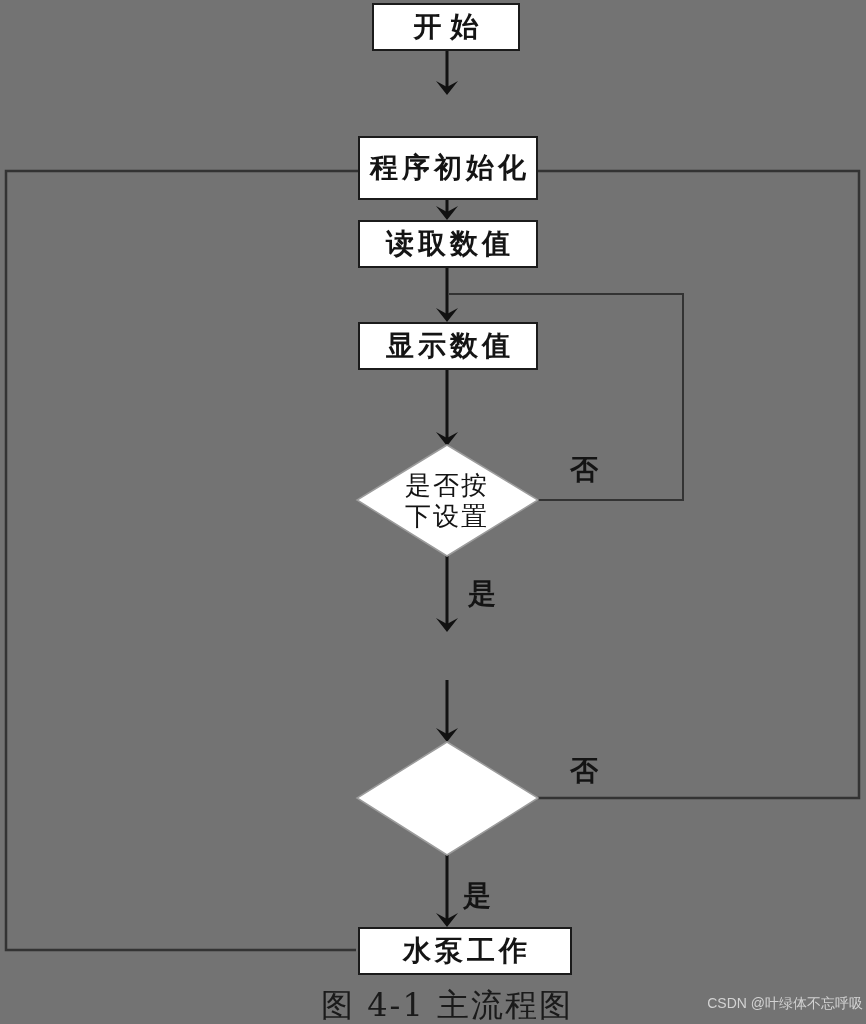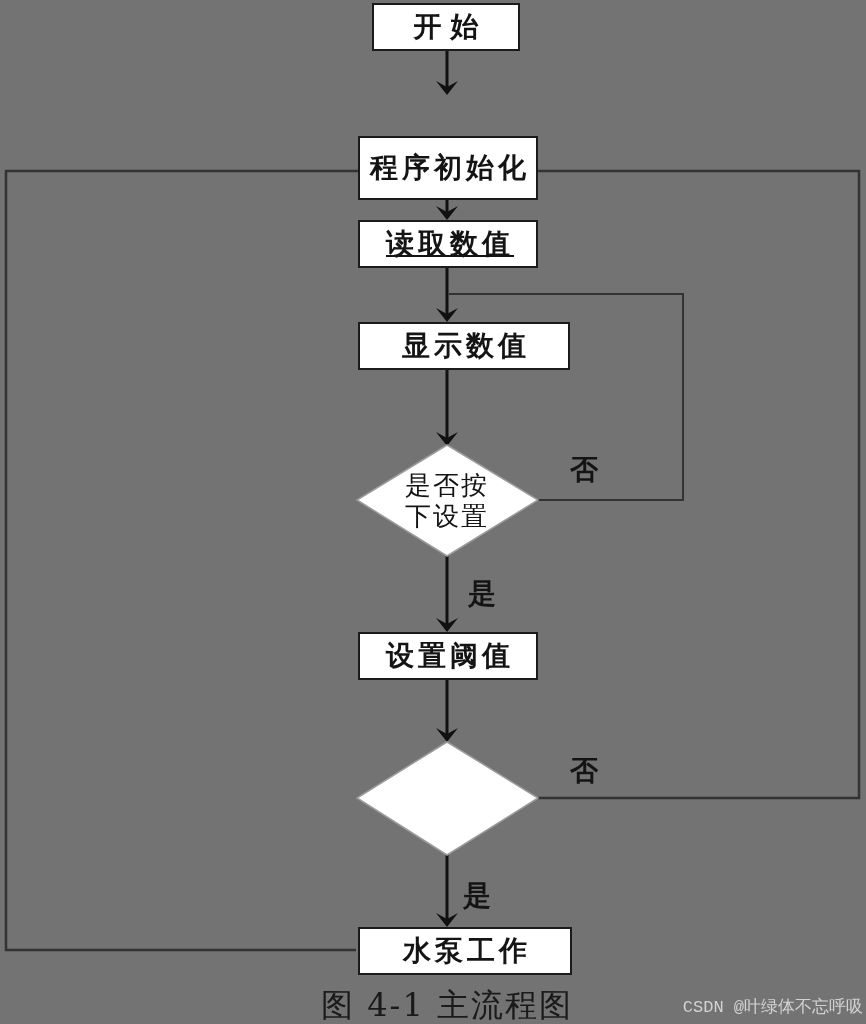--- a/index.html
+++ b/index.html
@@ -63,23 +63,23 @@
     font-size: 32px;
     font-weight: 400;
     color: #1a1a1a;
     letter-spacing: 2px;
     z-index: 3;
   }
   .watermark {
     position: absolute;
     right: 3px;
     top: 995px;
-    font-size: 17px;
+    font-size: 14px;
     color: #d2d2d2;
-    font-family: Liberation Mono, monospace;
+    font-family: Liberation Sans, sans-serif;
     z-index: 3;
     white-space: nowrap;
   }
 </style>
 </head>
 <body>
 
 <div class="stage">
 
   <svg class="lines-layer" width="866" height="1024" viewBox="0 0 866 1024">
@@ -112,23 +112,22 @@
       <line x1="436" y1="162" x2="458" y2="180"></line>
       <line x1="436" y1="180" x2="458" y2="162"></line>
     </g>
 
     <polygon points="447,445 538,500 447,556 357,500" fill="#ffffff" stroke="#9c9c9c" stroke-width="1.5"></polygon>
     <polygon points="447,742 538,798 447,855 357,798" fill="#ffffff" stroke="#9c9c9c" stroke-width="1.5"></polygon>
   </svg>
 
   <div class="node node--start" style="left:372px; top:3px;  width:148px; height:48px;">开始</div>
   <div class="node" style="left:358px; top:95px;  width:180px; height:64px;margin-top:41px;">程序初始化</div>
-  <div class="node" style="left:358px; top:220px; width:180px; height:48px;text-decoration:underline;">读取数值</div>
-  <div class="node" style="left:358px; top:322px; width:212px; height:48px;">显示数值</div>
-  <div class="node" style="left:358px; top:632px; width:180px; height:48px;">设置阈值</div>
+  <div class="node" style="left:358px; top:220px; width:180px; height:48px;">读取数值</div>
+  <div class="node" style="left:358px; top:322px; width:180px; height:48px;">显示数值</div>
   <div class="node" style="left:358px; top:927px; width:214px; height:48px;">水泵工作</div>
 
   <div class="diamond-label" style="left:372px; top:470px;">是否按
 下设置</div>
 
   <div class="edge-label" style="left:570px; top:456px;">否</div>
   <div class="edge-label" style="left:468px; top:580px;">是</div>
   <div class="edge-label" style="left:570px; top:757px;">否</div>
   <div class="edge-label" style="left:463px; top:882px;">是</div>
 

